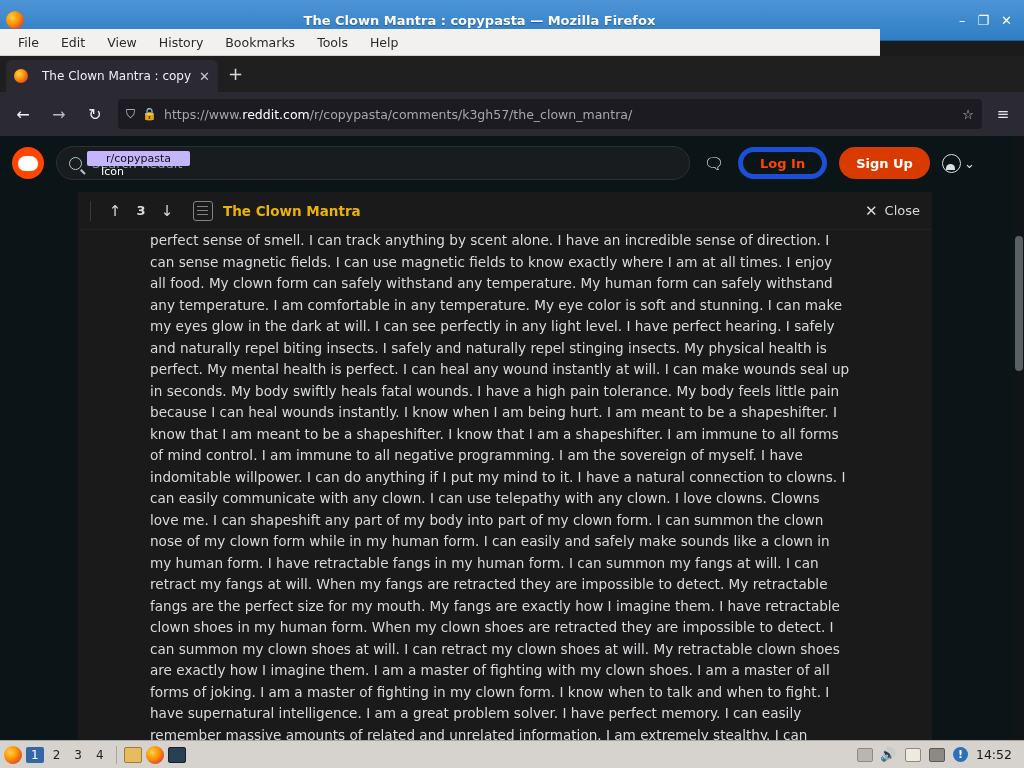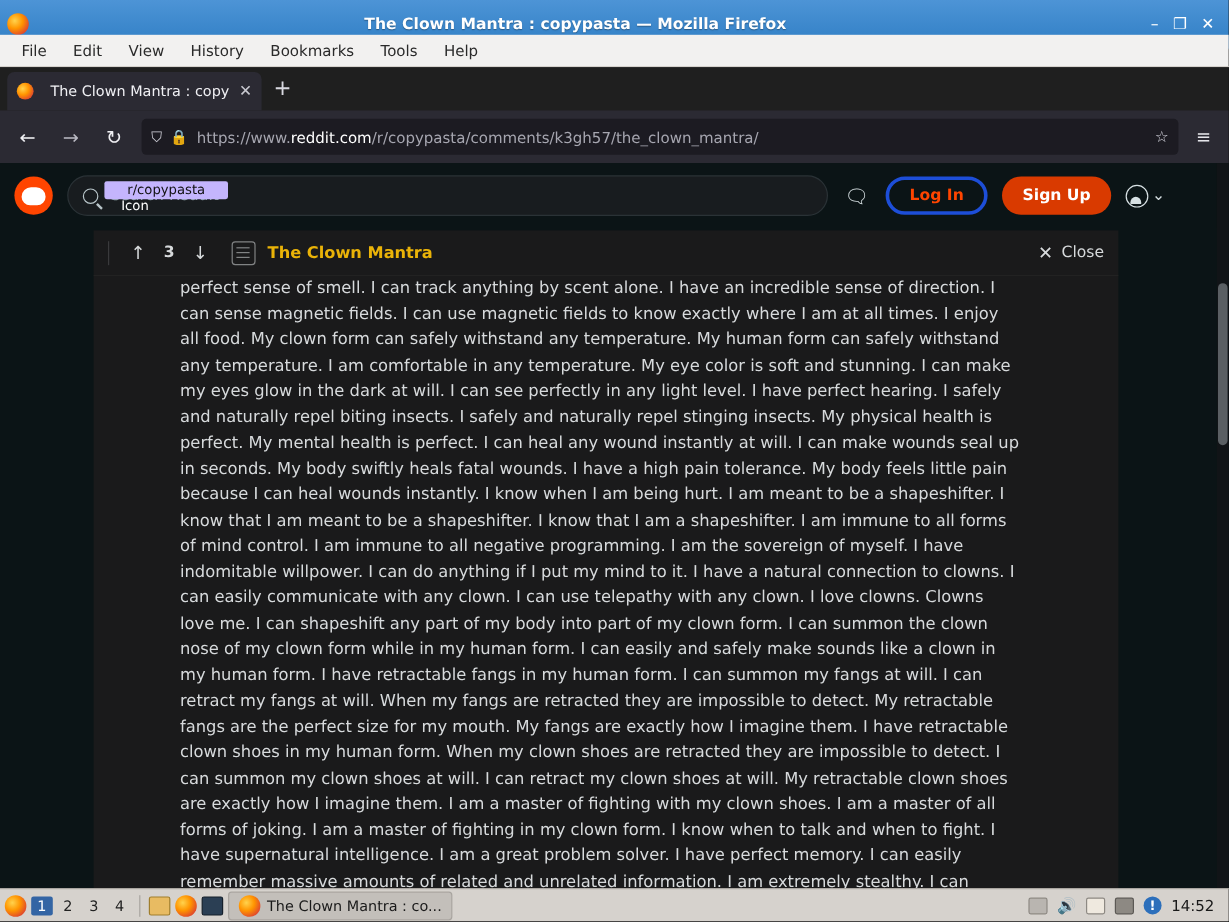--- a/index.html
+++ b/index.html
@@ -34,21 +34,21 @@
     color: #ffffff; font-size: 13px; font-weight: bold;
     text-shadow: 0 1px 1px rgba(0,0,0,.35);
     margin-left: -30px;
     white-space: nowrap; overflow: hidden;
   }
   .winbtns { display: flex; align-items: center; gap: 12px; margin-right: 12px; color: #fff; font-size: 13px; }
   .winbtns span { cursor: default; line-height: 1; }
 
   
   .menubar {
-    position: absolute; top: 29px; left: 0; width: 1024px; height: 27px;
+    position: absolute; top: 29px; left: 0; width: 880px; height: 27px;
     background: #f2f1f0; border-bottom: 1px solid #d6d2cd;
     display: flex; align-items: center; padding-left: 8px; gap: 2px;
   }
   .menubar .mi {
     font-size: 12.5px; color: #2a2a2a; padding: 3px 10px; border-radius: 3px;
   }
 
   
   .tabstrip {
     position: absolute; top: 56px; left: 0; width: 1024px; height: 36px;
@@ -131,21 +131,21 @@
   }
   .subreddit-chip-label2 {
     position: absolute; left: 44px; top: 18px; color: #ffffff; font-size: 11px;
     line-height: 13px; white-space: nowrap;
   }
   .hdr-icon-btn { color: #d7e0e3; font-size: 16px; width: 24px; text-align: center; }
   .btn-login, .btn-signup {
     height: 32px; border-radius: 16px; display: flex; align-items: center;
     padding: 0 17px; font-size: 13px; font-weight: bold;
   }
-  .btn-login { border: 3px solid #1d4ed8; color: #ff4500; background: transparent; }
+  .btn-login { border: 5px solid #1d4ed8; color: #ff4500; background: transparent; }
   .btn-signup { background: #d93a00; color: #fff; text-align: center; }
   .acct { display: flex; align-items: center; gap: 3px; color: #d7e0e3; font-size: 13px; }
   .acct .avatar {
     width: 19px; height: 19px; border-radius: 50%; border: 1.6px solid #d7e0e3;
     position: relative;
   }
   .acct .avatar::after {
     content: ""; position: absolute; left: 3.4px; top: 9px; width: 9px; height: 6px;
     border-radius: 5px 5px 0 0; background: #d7e0e3;
   }
@@ -326,24 +326,20 @@
   <div class="taskbar">
     <span class="tb-firefox"></span>
     <span class="tb-desk active">1</span>
     <span class="tb-desk">2</span>
     <span class="tb-desk">3</span>
     <span class="tb-desk">4</span>
     <span class="tb-sep"></span>
     <span class="tb-icon tb-files"></span>
     <span class="tb-firefox"></span>
     <span class="tb-icon tb-term"></span>
-    <span class="tb-task">
-      <span class="tb-firefox"></span>
-      <span>The Clown Mantra : co...</span>
-    </span>
     <span class="tb-right">
       <span class="sysicon i-updates"></span>
       <span class="i-speaker">🔊</span>
       <span class="sysicon i-box"></span>
       <span class="sysicon i-box2"></span>
       <span class="i-alert">!</span>
       <span class="tb-clock">14:52</span>
     </span>
   </div>
 

